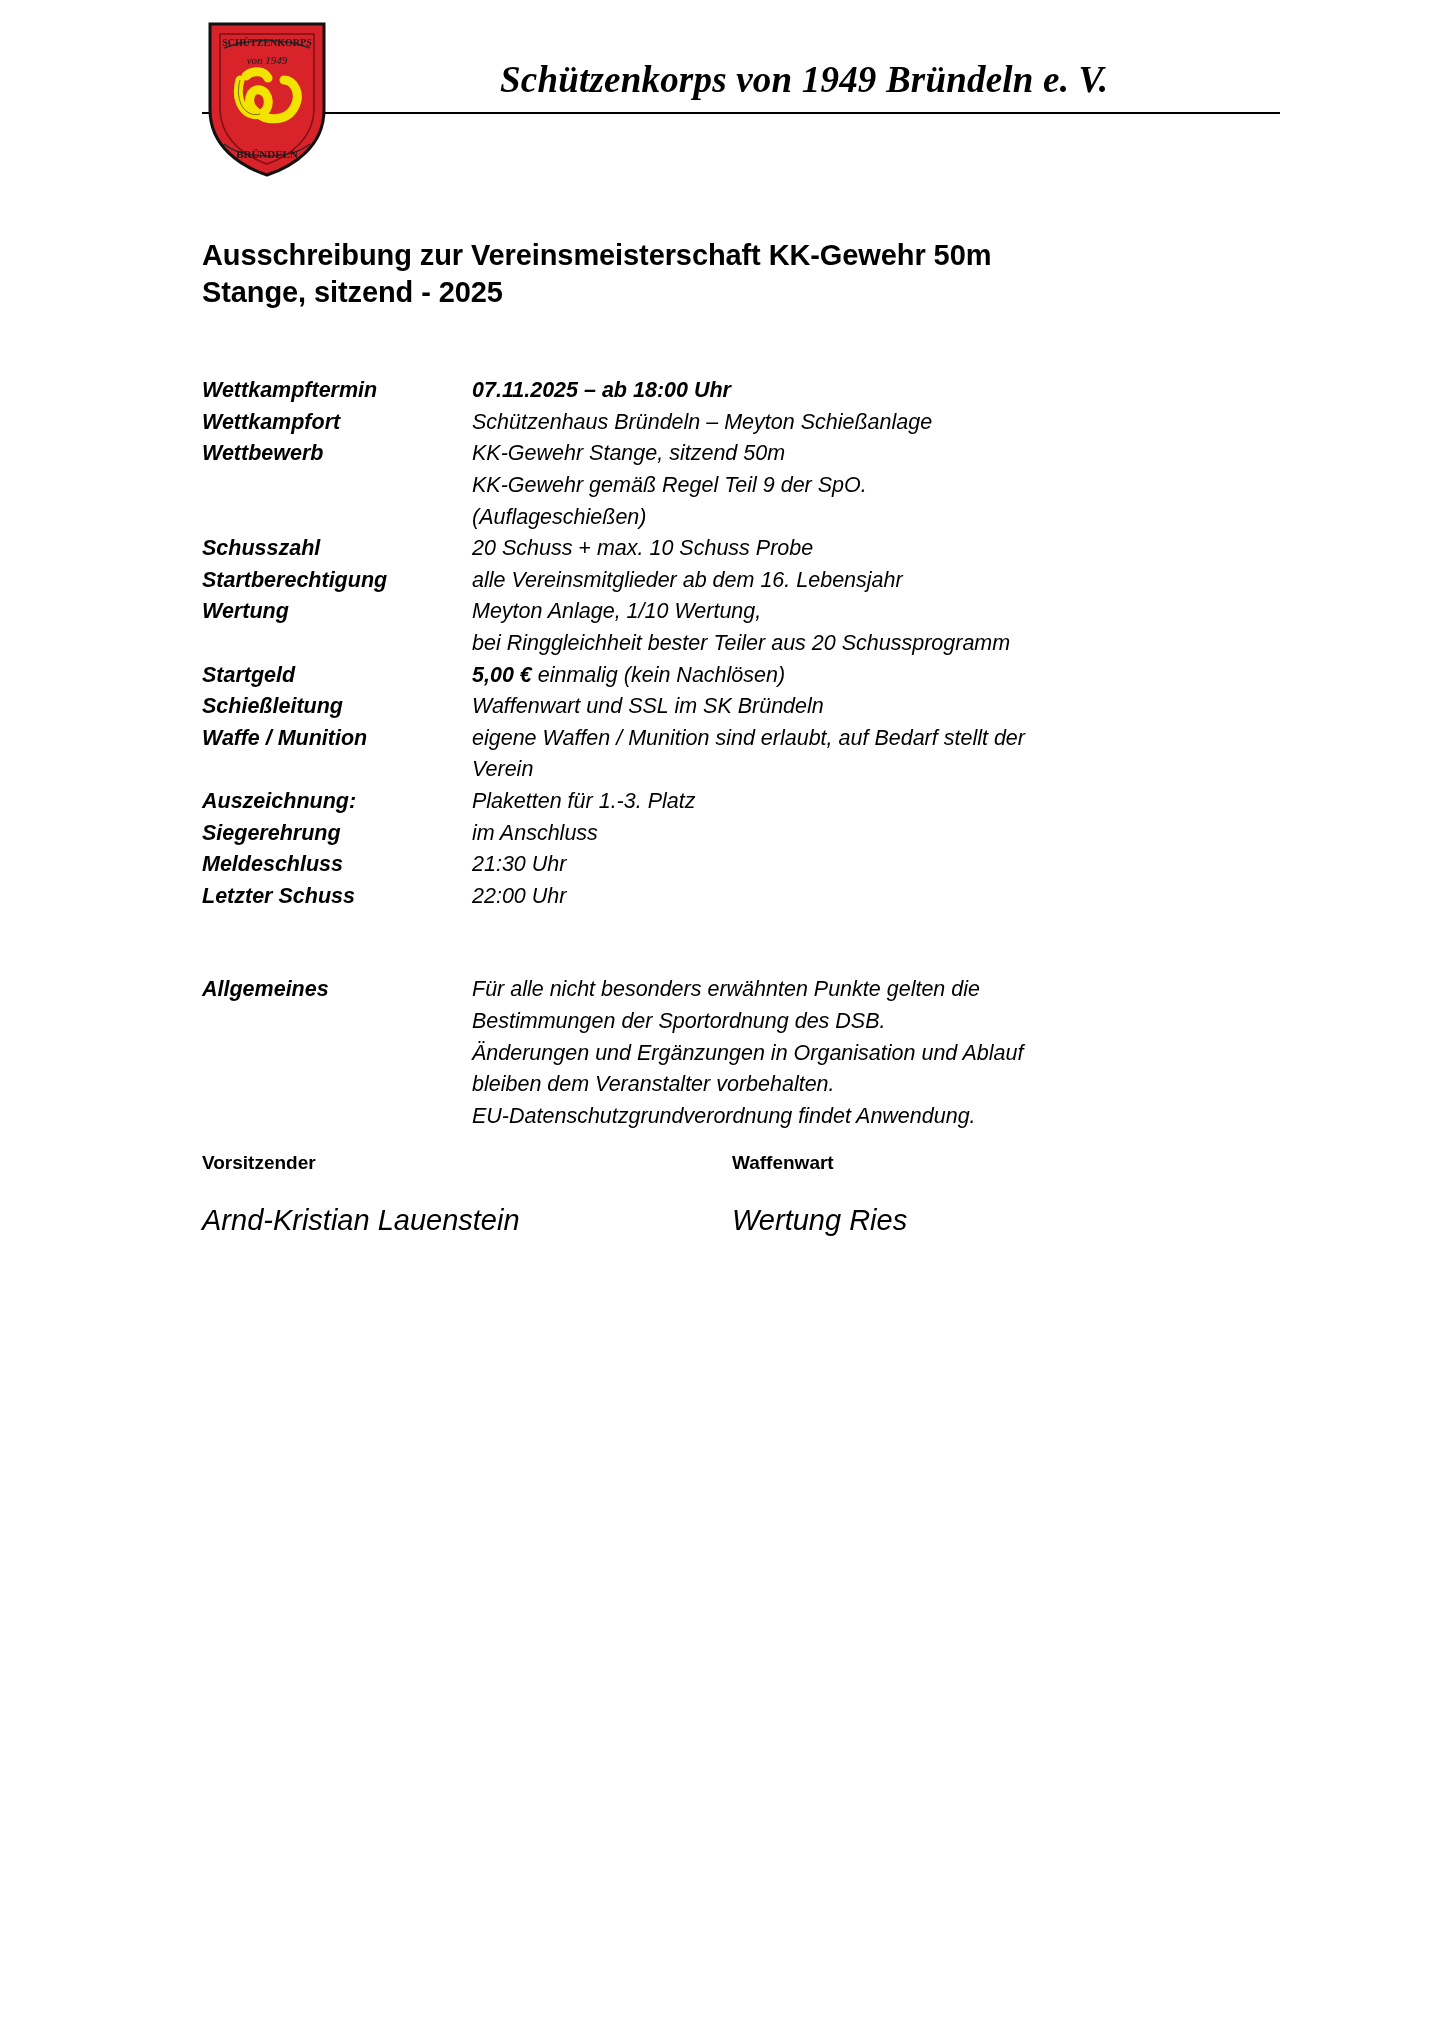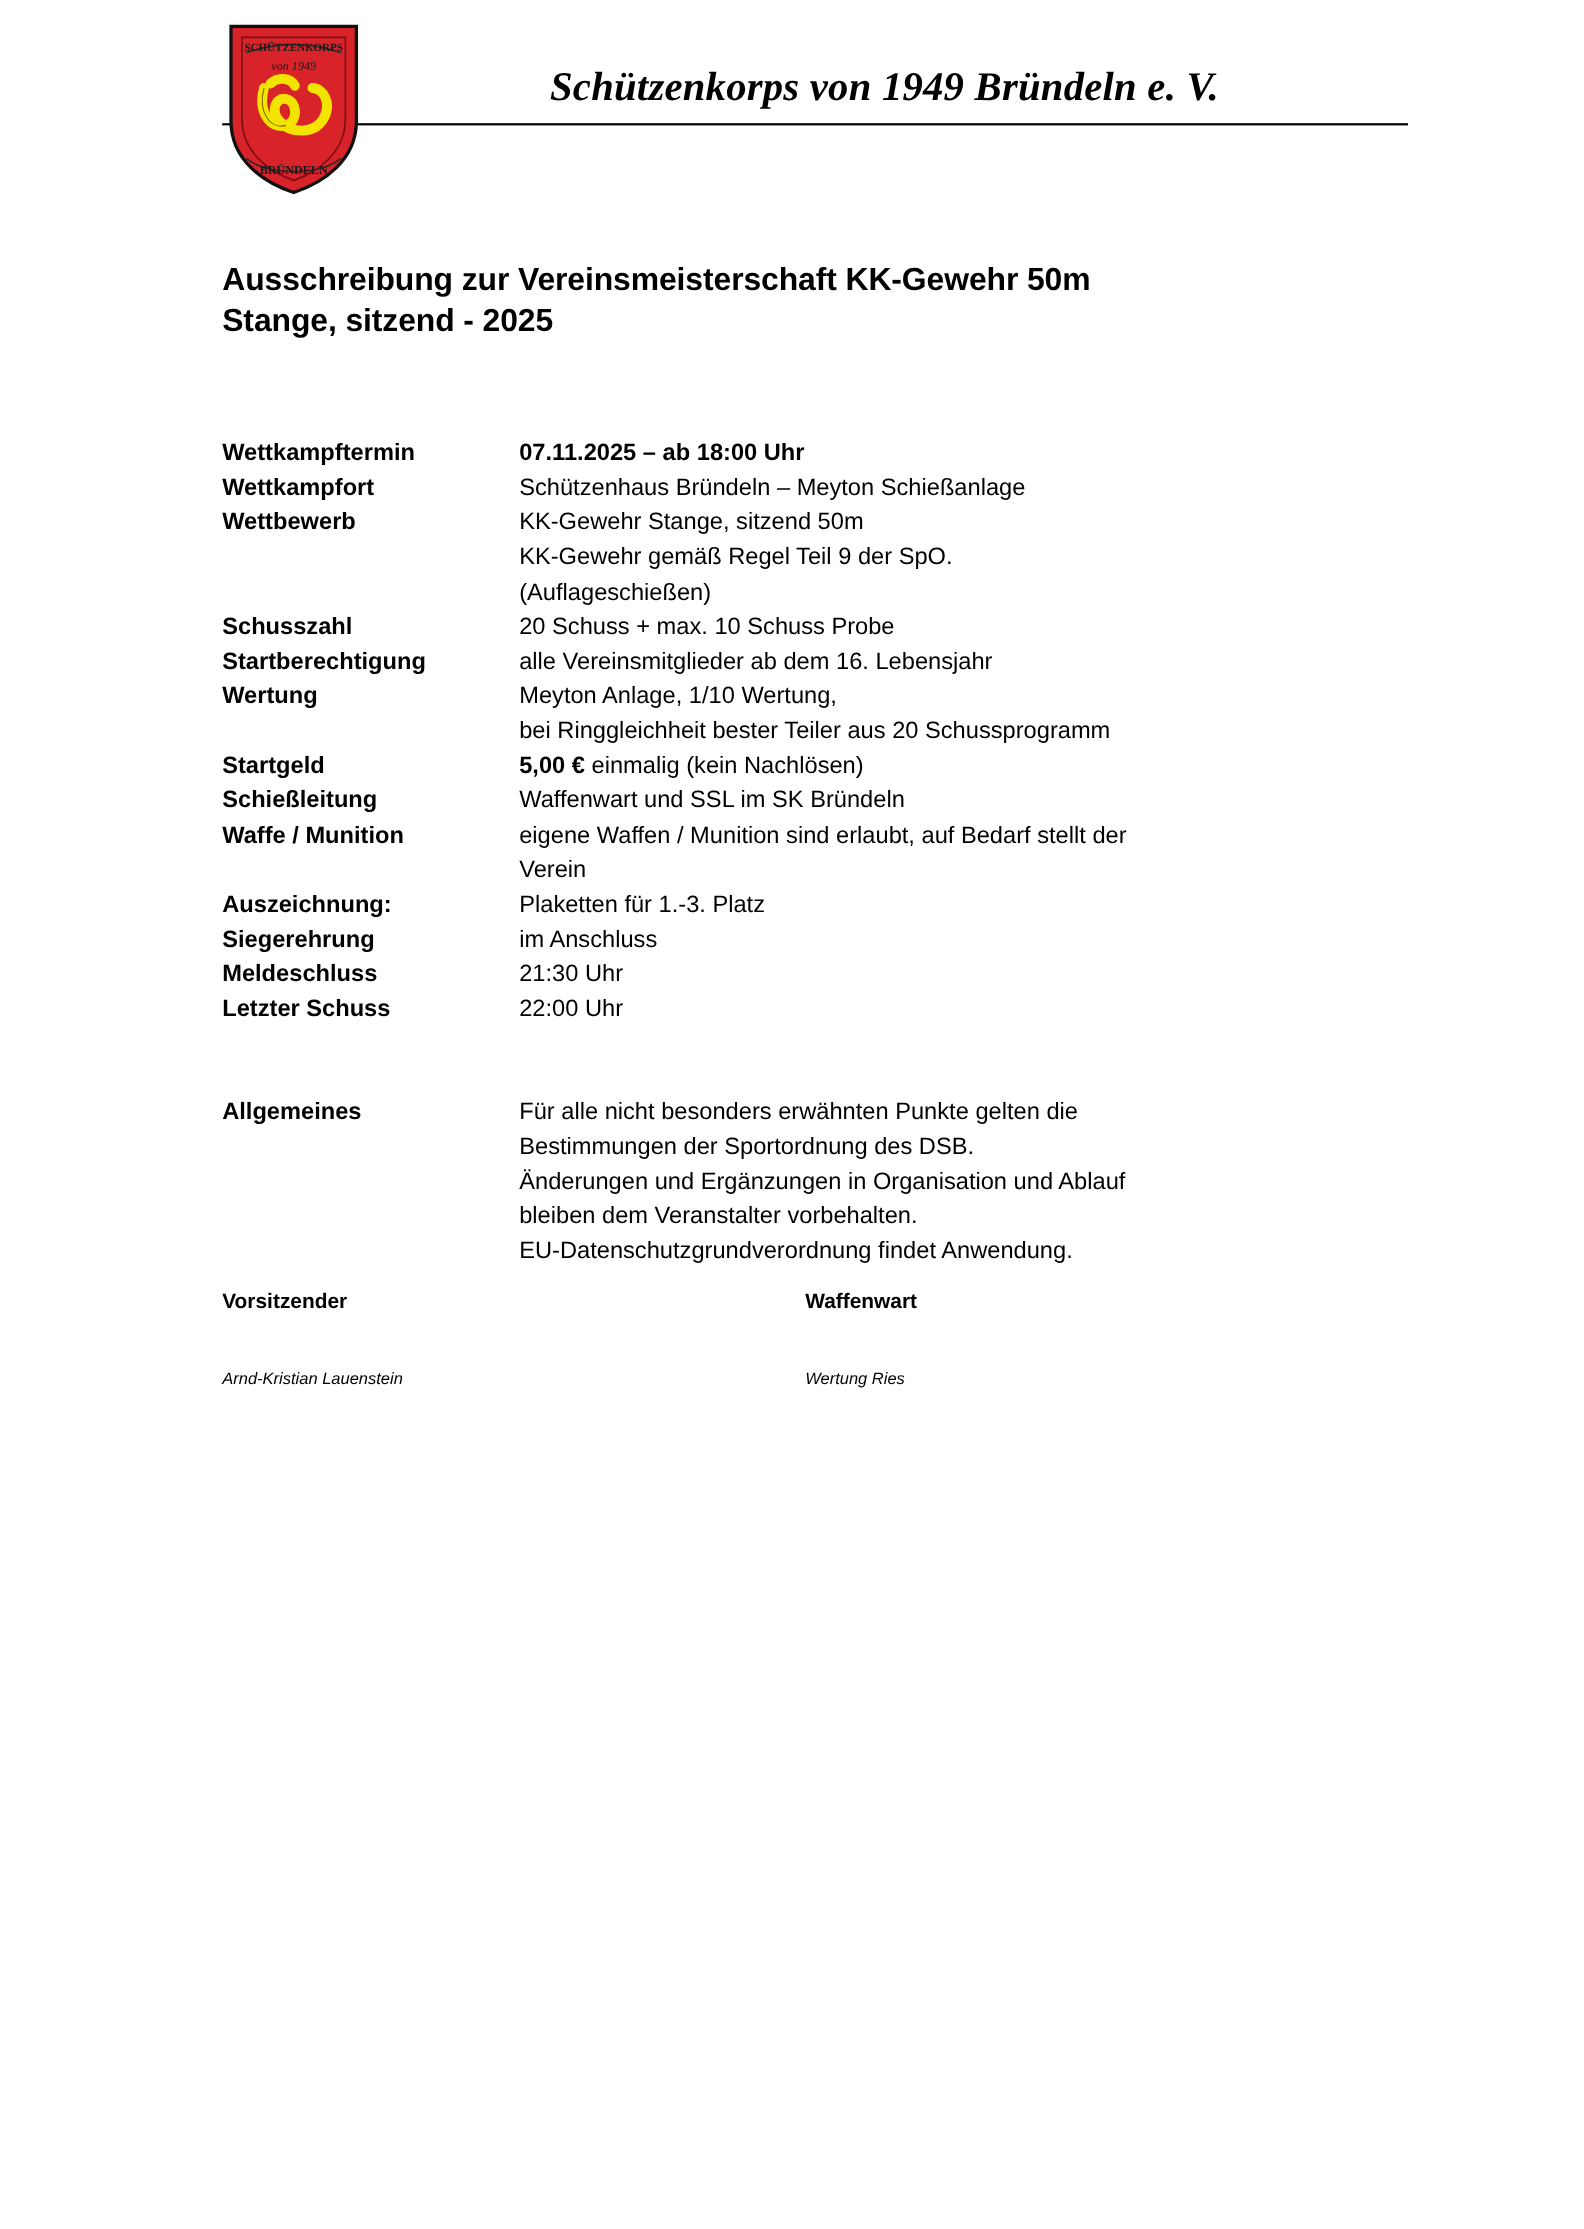--- a/index.html
+++ b/index.html
@@ -69,23 +69,24 @@
   h1.doc-title {
     font-size: 29px;
     font-weight: bold;
     line-height: 1.28;
     margin: 92px 0 0 0;
     letter-spacing: -0.1px;
     max-width: 900px;
   }
 
   table.fields {
-    margin-top: 85px;
+    margin-top: 64px;
     border-collapse: collapse;
     width: 100%;
+    font-style: italic;
   }
   table.fields td {
     vertical-align: top;
     padding: 0;
     font-size: 21.5px;
     line-height: 1.47;
   }
   td.label {
     width: 270px;
     font-weight: bold;
@@ -112,23 +113,23 @@
     display: flex;
   }
   .sig-col {
     width: 530px;
   }
   .sig-role {
     font-size: 19px;
     font-weight: bold;
   }
   .sig-name {
-    font-size: 15px;
+    font-size: 29px;
     font-style: italic;
-    margin-top: 50px;
+    margin-top: 30px;
   }
   .sig-wrap {
     margin: 0 auto;
     width: 1120px;
     box-sizing: border-box;
   }
 </style>
 </head>
 <body>
 

